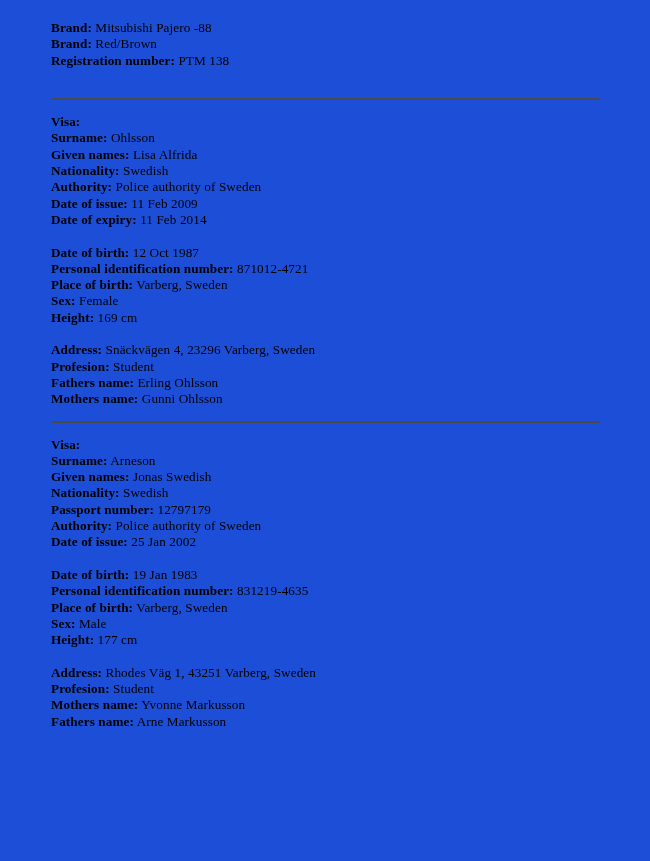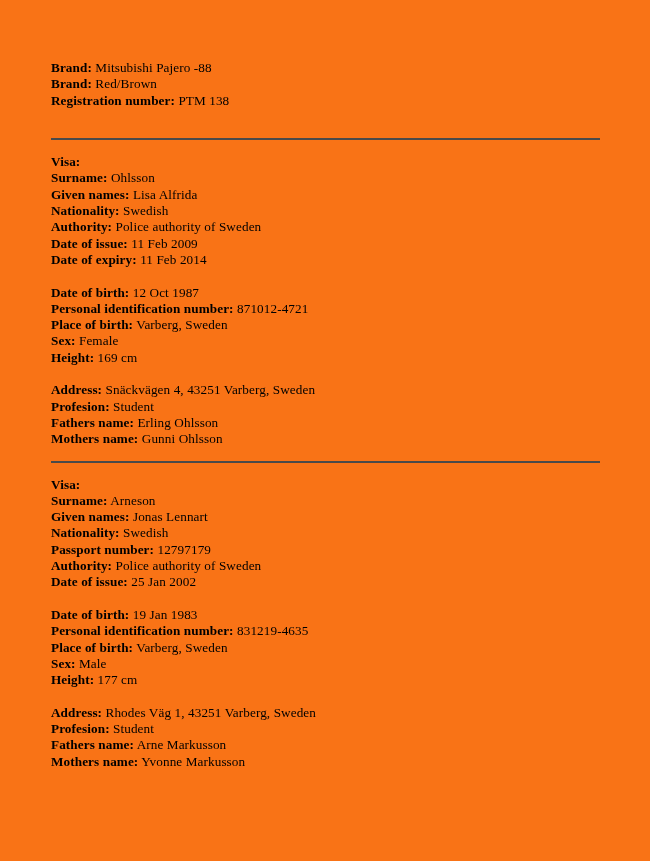--- a/index.html
+++ b/index.html
@@ -11,23 +11,23 @@
     width: 650px;
     height: 861px;
     font-family: "Liberation Serif", "DejaVu Serif", serif;
     color: #000000;
     overflow: hidden;
   }
   .page {
     position: relative;
     width: 650px;
     height: 861px;
-    background: #f97316;
+    background: #1d4ed8;
     box-sizing: border-box;
-    padding: 60px 50px 0 51px;
+    padding: 20px 50px 0 51px;
   }
   .block {
     font-size: 13.2px;
     line-height: 16.3px;
   }
   .line {
     white-space: nowrap;
     letter-spacing: 0.1px;
   }
   .lbl {
@@ -131,21 +131,21 @@
     </div>
     <div class="line">
       <span class="lbl">Height:</span>
       <span class="val">169 cm</span>
     </div>
   </div>
 
   <div class="block group tight">
     <div class="line">
       <span class="lbl">Address:</span>
-      <span class="val">Snäckvägen 4, 43251 Varberg, Sweden</span>
+      <span class="val">Snäckvägen 4, 23296 Varberg, Sweden</span>
     </div>
     <div class="line">
       <span class="lbl">Profesion:</span>
       <span class="val">Student</span>
     </div>
     <div class="line">
       <span class="lbl">Fathers name:</span>
       <span class="val">Erling Ohlsson</span>
     </div>
     <div class="line">
@@ -161,21 +161,21 @@
   <div class="block group">
     <div class="line">
       <span class="lbl">Visa:</span>
     </div>
     <div class="line">
       <span class="lbl">Surname:</span>
       <span class="val">Arneson</span>
     </div>
     <div class="line">
       <span class="lbl">Given names:</span>
-      <span class="val">Jonas Lennart</span>
+      <span class="val">Jonas Swedish</span>
     </div>
     <div class="line">
       <span class="lbl">Nationality:</span>
       <span class="val">Swedish</span>
     </div>
     <div class="line">
       <span class="lbl">Passport number:</span>
       <span class="val">12797179</span>
     </div>
     <div class="line">
@@ -214,22 +214,22 @@
   <div class="block group tight">
     <div class="line">
       <span class="lbl">Address:</span>
       <span class="val">Rhodes Väg 1, 43251 Varberg, Sweden</span>
     </div>
     <div class="line">
       <span class="lbl">Profesion:</span>
       <span class="val">Student</span>
     </div>
     <div class="line">
+      <span class="lbl">Mothers name:</span>
+      <span class="val">Yvonne Markusson</span>
+    </div>
+    <div class="line">
       <span class="lbl">Fathers name:</span>
       <span class="val">Arne Markusson</span>
     </div>
-    <div class="line">
-      <span class="lbl">Mothers name:</span>
-      <span class="val">Yvonne Markusson</span>
-    </div>
   </div>
 
 </div>
 
 </body></html>

